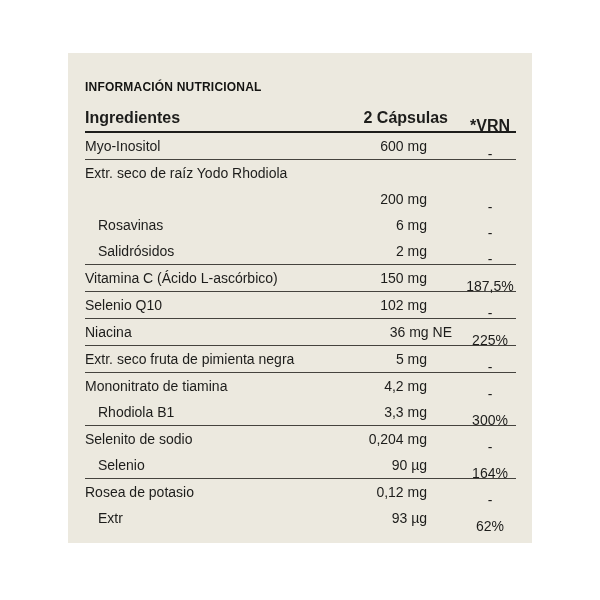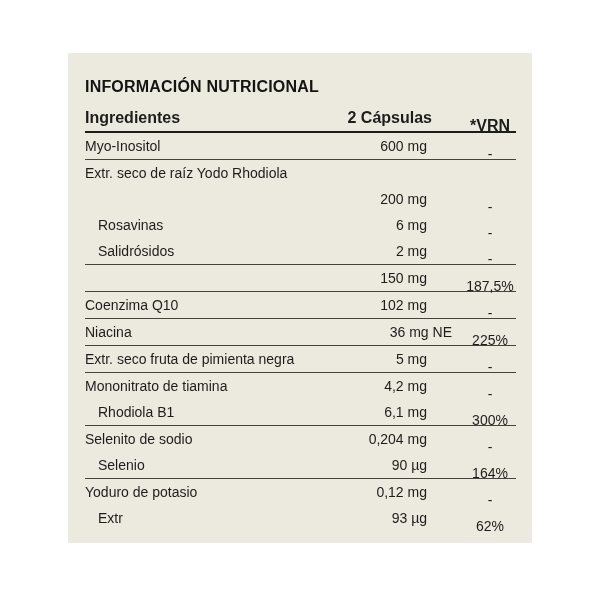--- a/index.html
+++ b/index.html
@@ -16,21 +16,21 @@
     position: absolute;
     left: 68px;
     top: 53px;
     width: 464px;
     height: 490px;
     background: #ece9df;
     box-sizing: border-box;
     padding: 24px 16px 0 17px;
   }
   .title {
-    font-size: 16px;
+    font-size: 12px;
     font-weight: 700;
     line-height: 20px;
     letter-spacing: 0.2px;
     color: #141412;
   }
   .table { margin-top: 8px; }
   .row {
     position: relative;
     height: 26px;
     line-height: 26px;
@@ -44,21 +44,21 @@
   }
   .sep { border-bottom: 1px solid #45433e; }
   .name { display: inline-block; }
   .indent .name { padding-left: 13px; }
   .amount {
     position: absolute;
     right: 89px;
     top: 0;
     text-align: right;
   }
-  .header-row .amount { right: 84px; }
+  .header-row .amount { right: 68px; }
   .amount.shift { transform: translateX(25px); margin-left: 12px; }
   .vrn {
     position: absolute;
     left: 379px;
     top: 8px;
     width: 52px;
     text-align: center;
   }
 </style>
 </head>
@@ -100,26 +100,27 @@
         <span class="vrn">-</span>
       </div>
 
       <div class="row indent sep">
         <span class="name">Salidrósidos</span>
         <span class="amount">2 mg</span>
         <span class="vrn">-</span>
       </div>
 
       <div class="row sep">
+        <span class="name">Vitamina C (Ácido L-ascórbico)</span>
         <span class="amount">150 mg</span>
         <span class="vrn">187,5%</span>
       </div>
 
       <div class="row sep">
-        <span class="name">Coenzima Q10</span>
+        <span class="name">Selenio Q10</span>
         <span class="amount">102 mg</span>
         <span class="vrn">-</span>
       </div>
 
       <div class="row sep">
         <span class="name">Niacina</span>
         <span class="amount shift">36 mg NE</span>
         <span class="vrn">225%</span>
       </div>
 
@@ -130,38 +131,38 @@
       </div>
 
       <div class="row">
         <span class="name">Mononitrato de tiamina</span>
         <span class="amount">4,2 mg</span>
         <span class="vrn">-</span>
       </div>
 
       <div class="row indent sep">
         <span class="name">Rhodiola B1</span>
-        <span class="amount">6,1 mg</span>
+        <span class="amount">3,3 mg</span>
         <span class="vrn">300%</span>
       </div>
 
       <div class="row">
         <span class="name">Selenito de sodio</span>
         <span class="amount">0,204 mg</span>
         <span class="vrn">-</span>
       </div>
 
       <div class="row indent sep">
         <span class="name">Selenio</span>
         <span class="amount">90 µg</span>
         <span class="vrn">164%</span>
       </div>
 
       <div class="row">
-        <span class="name">Yoduro de potasio</span>
+        <span class="name">Rosea de potasio</span>
         <span class="amount">0,12 mg</span>
         <span class="vrn">-</span>
       </div>
 
       <div class="row indent">
         <span class="name">Extr</span>
         <span class="amount">93 µg</span>
         <span class="vrn">62%</span>
       </div>
 

